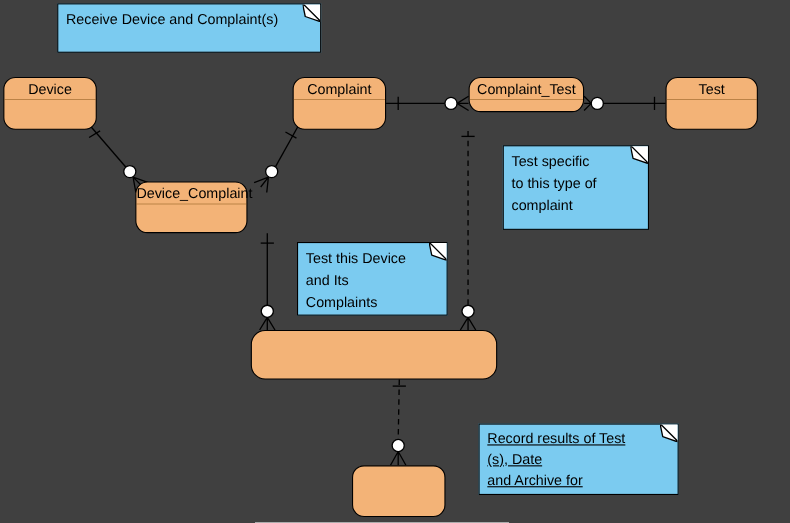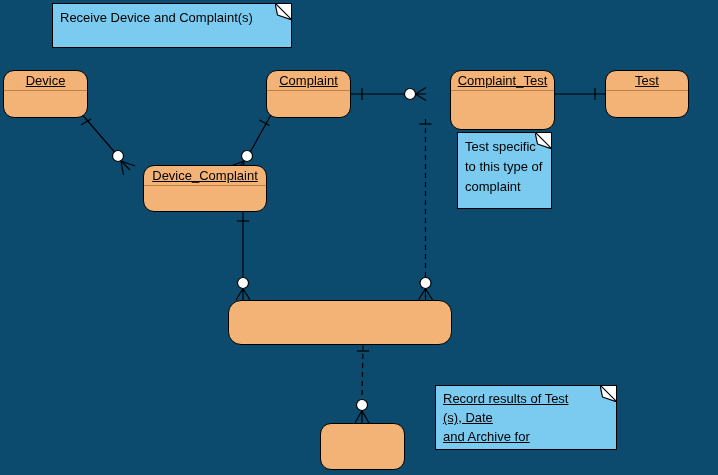--- a/index.html
+++ b/index.html
@@ -1,27 +1,27 @@
 <!DOCTYPE html>
 <html><head>
 <meta charset="utf-8">
 <style>
   html,body { margin:0; padding:0; background:#fff; }
   .canvas {
-    position:relative; width:718px; height:475px; background:#0c4a6e;
+    position:relative; width:718px; height:475px; background:#404040;
     font-family:"Liberation Sans", sans-serif; overflow:hidden;
   }
   svg.connectors { position:absolute; left:0; top:0; z-index:1; }
   .conn { stroke:#000; stroke-width:1.2; fill:none; }
   .conn.dashed { stroke-dasharray:5 4; }
   .zero-circle { fill:#fff; stroke:#000; stroke-width:1.2; }
 
   .entity {
     position:absolute; z-index:2; background:#F3B377;
-    border:1.5px solid #000; border-radius:11px; box-sizing:border-box;text-decoration:underline;
+    border:1.5px solid #000; border-radius:11px; box-sizing:border-box;
   }
   .entity-title {
     height:19px; line-height:19px; text-align:center; font-size:13px; color:#000;
     border-bottom:1px solid rgba(120,70,10,0.45); white-space:nowrap; overflow:visible;
   }
   .entity-body { height:calc(100% - 20px); }
 
   .note {
     position:absolute; z-index:2; background:#7BCBF0; border:1px solid #000;
     box-sizing:border-box; overflow:hidden;
@@ -97,31 +97,40 @@
   </svg>
 
   <div class="note" style="left:52px; top:3px; width:240px; height:45px;">
     <div class="note-text">Receive Device and Complaint(s)</div>
     <svg class="fold" width="17" height="17" viewBox="0 0 17 17">
       <polygon points="0,0 17,0 17,17" fill="#ffffff"></polygon>
       <polygon points="0,0 17,17 2.5,12" fill="#ffffff" stroke="#000" stroke-width="1.2" stroke-linejoin="round"></polygon>
     </svg>
   </div>
 
-  <div class="note" style="left:457px; top:132px; width:95px; height:77px;">
+  <div class="note" style="left:457px; top:132px; width:133px; height:77px;">
     <div class="note-text">Test specific
 to this type of
 complaint</div>
     <svg class="fold" width="17" height="17" viewBox="0 0 17 17">
       <polygon points="0,0 17,0 17,17" fill="#ffffff"></polygon>
       <polygon points="0,0 17,17 2.5,12" fill="#ffffff" stroke="#000" stroke-width="1.2" stroke-linejoin="round"></polygon>
     </svg>
   </div>
 
 
+  <div class="note" style="left:270px; top:220px; width:137px; height:67px;">
+    <div class="note-text">Test this Device
+and Its
+Complaints</div>
+    <svg class="fold" width="17" height="17" viewBox="0 0 17 17">
+      <polygon points="0,0 17,0 17,17" fill="#ffffff"></polygon>
+      <polygon points="0,0 17,17 2.5,12" fill="#ffffff" stroke="#000" stroke-width="1.2" stroke-linejoin="round"></polygon>
+    </svg>
+  </div>
 
   <div class="note" style="left:435px; top:385px; width:182px; height:65px;text-decoration:underline;">
     <div class="note-text" style="padding-top:3px; line-height:19px;">Record results of Test
 (s), Date
 and Archive for
 Reference</div>
     <svg class="fold" width="17" height="17" viewBox="0 0 17 17">
       <polygon points="0,0 17,0 17,17" fill="#ffffff"></polygon>
       <polygon points="0,0 17,17 2.5,12" fill="#ffffff" stroke="#000" stroke-width="1.2" stroke-linejoin="round"></polygon>
     </svg>
@@ -130,31 +139,31 @@
   <div class="entity" style="left:3px; top:70px; width:85px; height:48px;">
     <div class="entity-title">Device</div>
     <div class="entity-body"></div>
   </div>
 
   <div class="entity" style="left:266px; top:70px; width:85px; height:48px;">
     <div class="entity-title">Complaint</div>
     <div class="entity-body"></div>
   </div>
 
-  <div class="entity" style="left:450px; top:70px; width:105px; height:60px;">
+  <div class="entity" style="left:426px; top:70px; width:105px; height:32px;">
     <div class="entity-title">Complaint_Test</div>
     <div class="entity-body"></div>
   </div>
 
   <div class="entity" style="left:605px; top:70px; width:84px; height:48px;">
     <div class="entity-title">Test</div>
     <div class="entity-body"></div>
   </div>
 
-  <div class="entity" style="left:123px; top:165px; width:124px; height:47px;margin-left:20px;">
+  <div class="entity" style="left:123px; top:165px; width:102px; height:47px;">
     <div class="entity-title">Device_Complaint</div>
     <div class="entity-body"></div>
   </div>
 
   <div class="entity" style="left:228px; top:300px; width:224px; height:45px; border-radius:13px;">
     <div class="entity-body"></div>
   </div>
 
   <div class="entity" style="left:320px; top:423px; width:85px; height:47px;">
     <div class="entity-body"></div>

